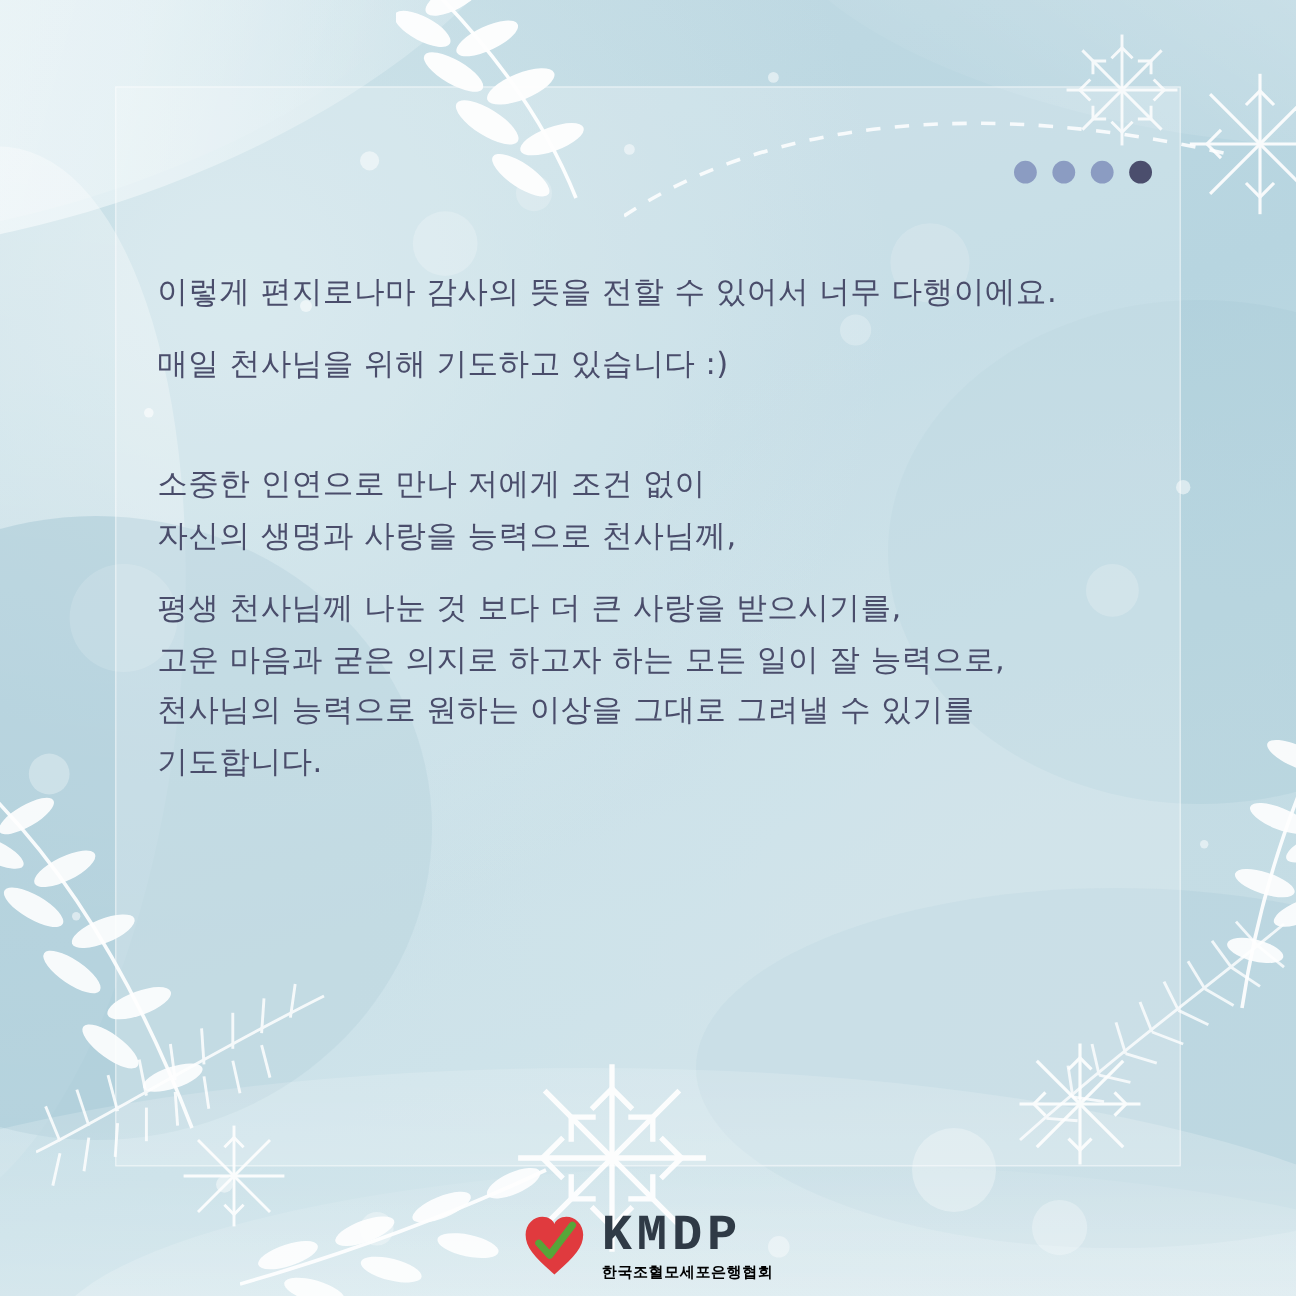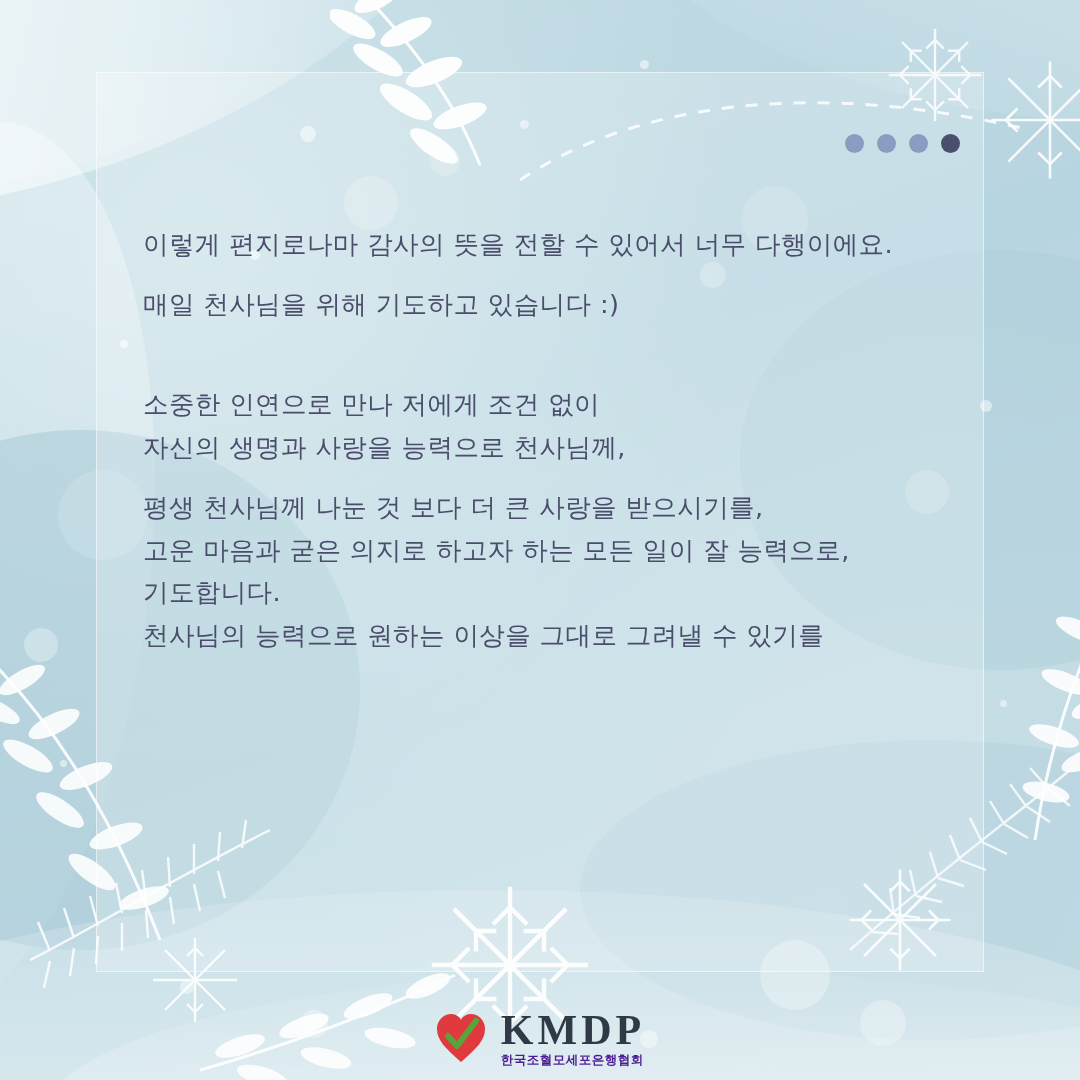--- a/index.html
+++ b/index.html
@@ -131,21 +131,21 @@
     position: absolute;
     left: 131px;
     top: 228px;
     width: 810px;
     color: #4a4d6b;
     font-size: 25.5px;
     line-height: 1.33;
     letter-spacing: 0.4px;
     font-family: "DejaVu Sans", sans-serif;
   }
-  .para { margin: 0 0 26px 12px; }
+  .para { margin: 0 0 26px 0; }
   .para .line { display: block; white-space: pre; margin-bottom: 9px; }
   .gap-block { height: 40px; }
 
   
   .footer {
     position: absolute;
     left: 0;
     right: 0;
     bottom: 14px;
     display: flex;
@@ -167,26 +167,26 @@
     display: flex;
     flex-direction: column;
     align-items: flex-start;
     line-height: 1;
   }
   .logo-text {
     font-size: 42px;
     font-weight: bold;
     letter-spacing: 4px;
     color: #2f3a46;
-    font-family: Liberation Serif, serif;
+    font-family: Liberation Mono, monospace;
   }
   .logo-sub {
     font-size: 12.5px;
     font-weight: bold;
-    color: #4c1d95;
+    color: #000000;
     letter-spacing: 0.5px;
     margin-top: 3px;
     font-family: "DejaVu Sans", sans-serif;
   }
 </style>
 </head>
 <body>
 
 <div class="card">
 
@@ -407,22 +407,22 @@
       <span class="line">매일 천사님을 위해 기도하고 있습니다 :)</span>
     </p>
     <div class="gap-block"></div>
     <p class="para">
       <span class="line">소중한 인연으로 만나 저에게 조건 없이</span>
       <span class="line">자신의 생명과 사랑을 능력으로 천사님께,</span>
     </p>
     <p class="para">
       <span class="line">평생 천사님께 나눈 것 보다 더 큰 사랑을 받으시기를,</span>
       <span class="line">고운 마음과 굳은 의지로 하고자 하는 모든 일이 잘 능력으로,</span>
+      <span class="line">천사님의 능력으로 원하는 이상을 그대로 그려낼 수 있기를</span>
       <span class="line">기도합니다.</span>
-      <span class="line">천사님의 능력으로 원하는 이상을 그대로 그려낼 수 있기를</span>
     </p>
   </div>
 
   <div class="footer">
     <div class="logo-mark">
       <svg class="logo-heart" viewBox="0 0 52 52">
         <path d="M26 50 C10 36 2 28 2 17 C2 8 9 2 16 2 C21 2 25 5 26 8 C27 5 31 2 36 2 C43 2 50 8 50 17 C50 28 42 36 26 50 Z" fill="#e03a3e"></path>
         <path d="M13 24 L22 34 L41 9" stroke="#57a639" stroke-width="6" fill="none" stroke-linecap="round" stroke-linejoin="round"></path>
       </svg>
     </div>

